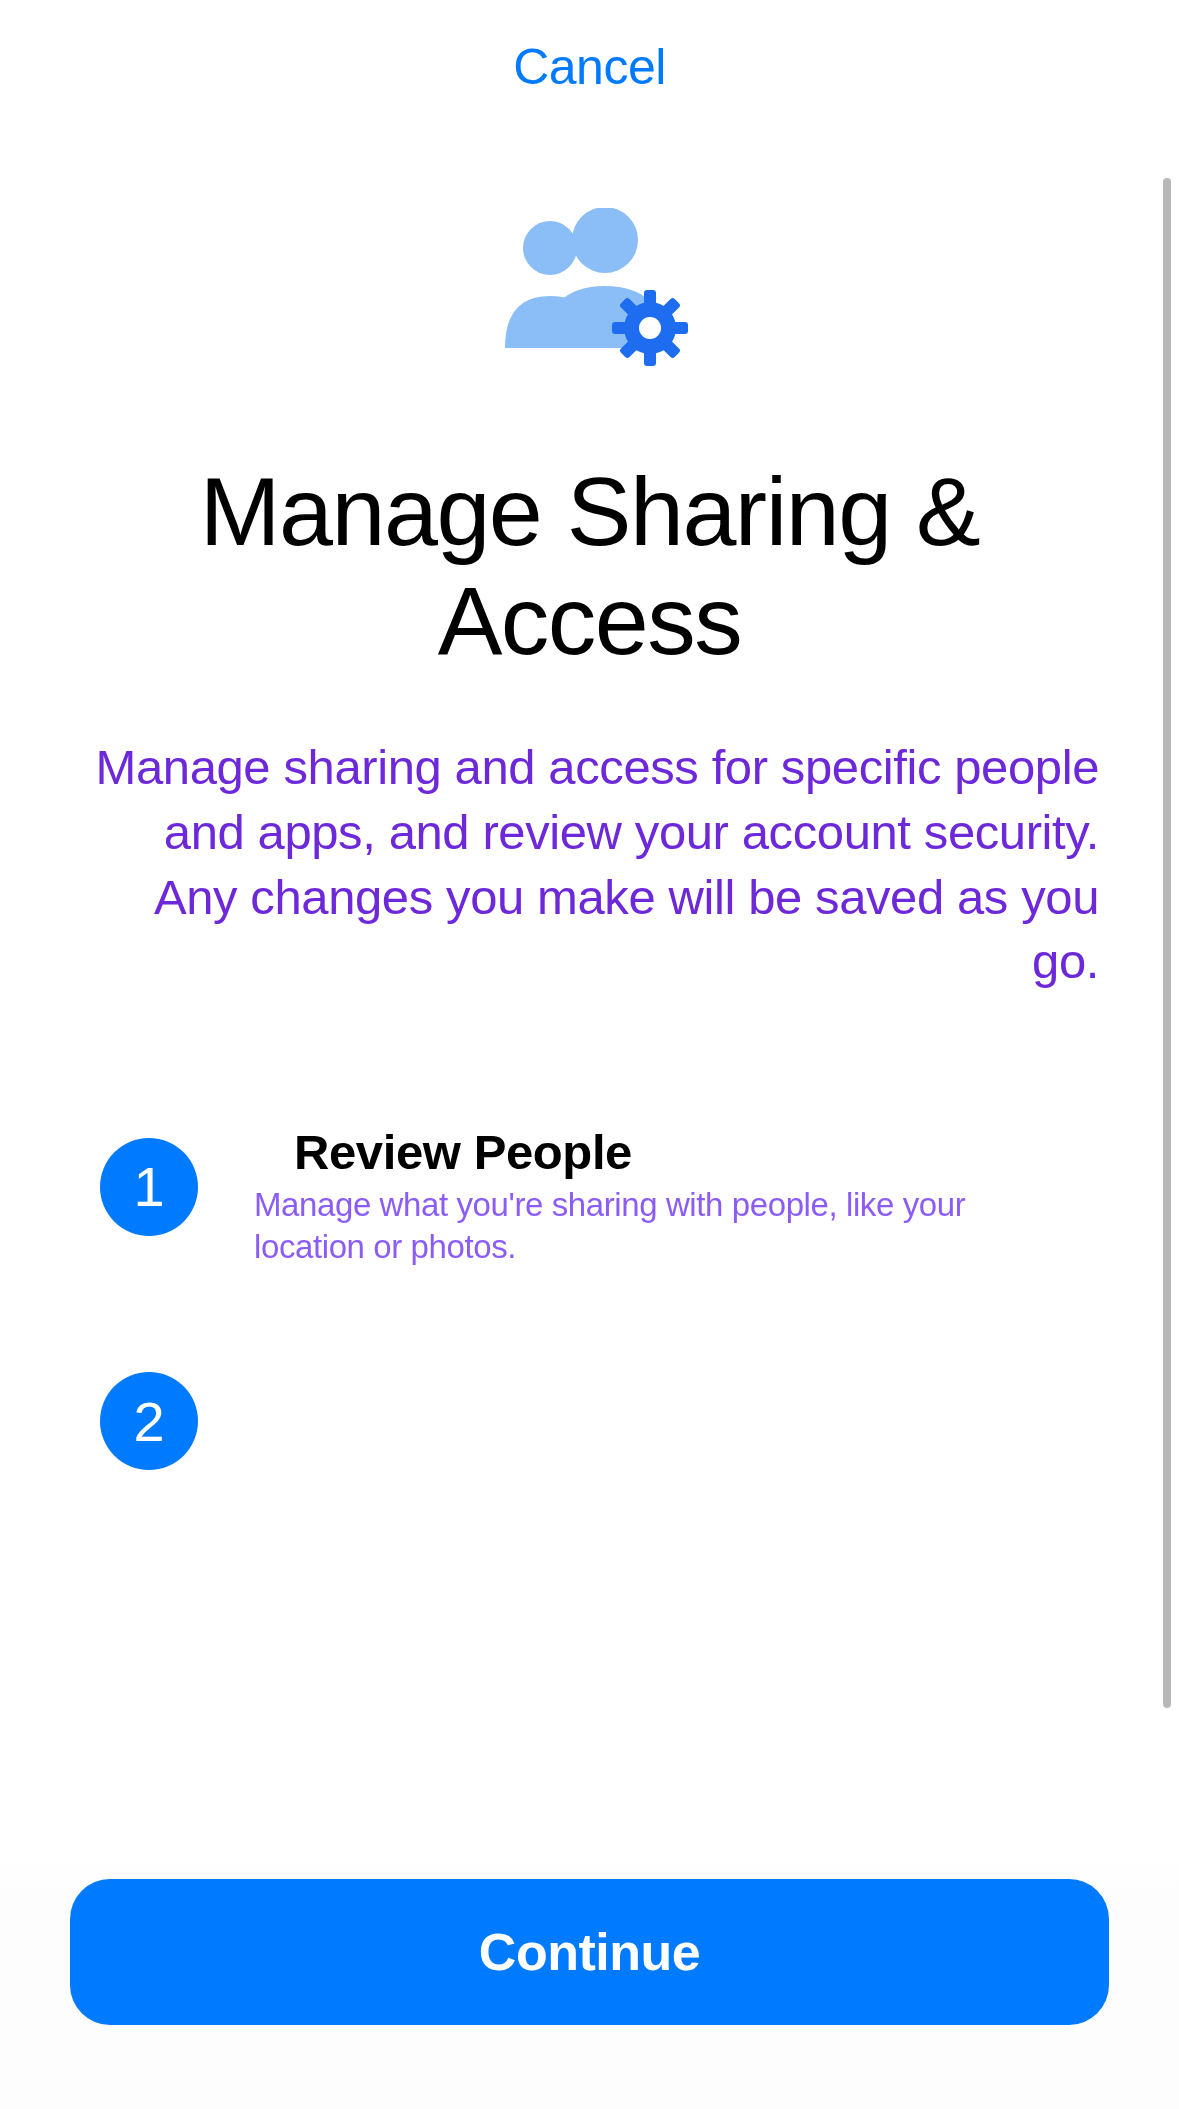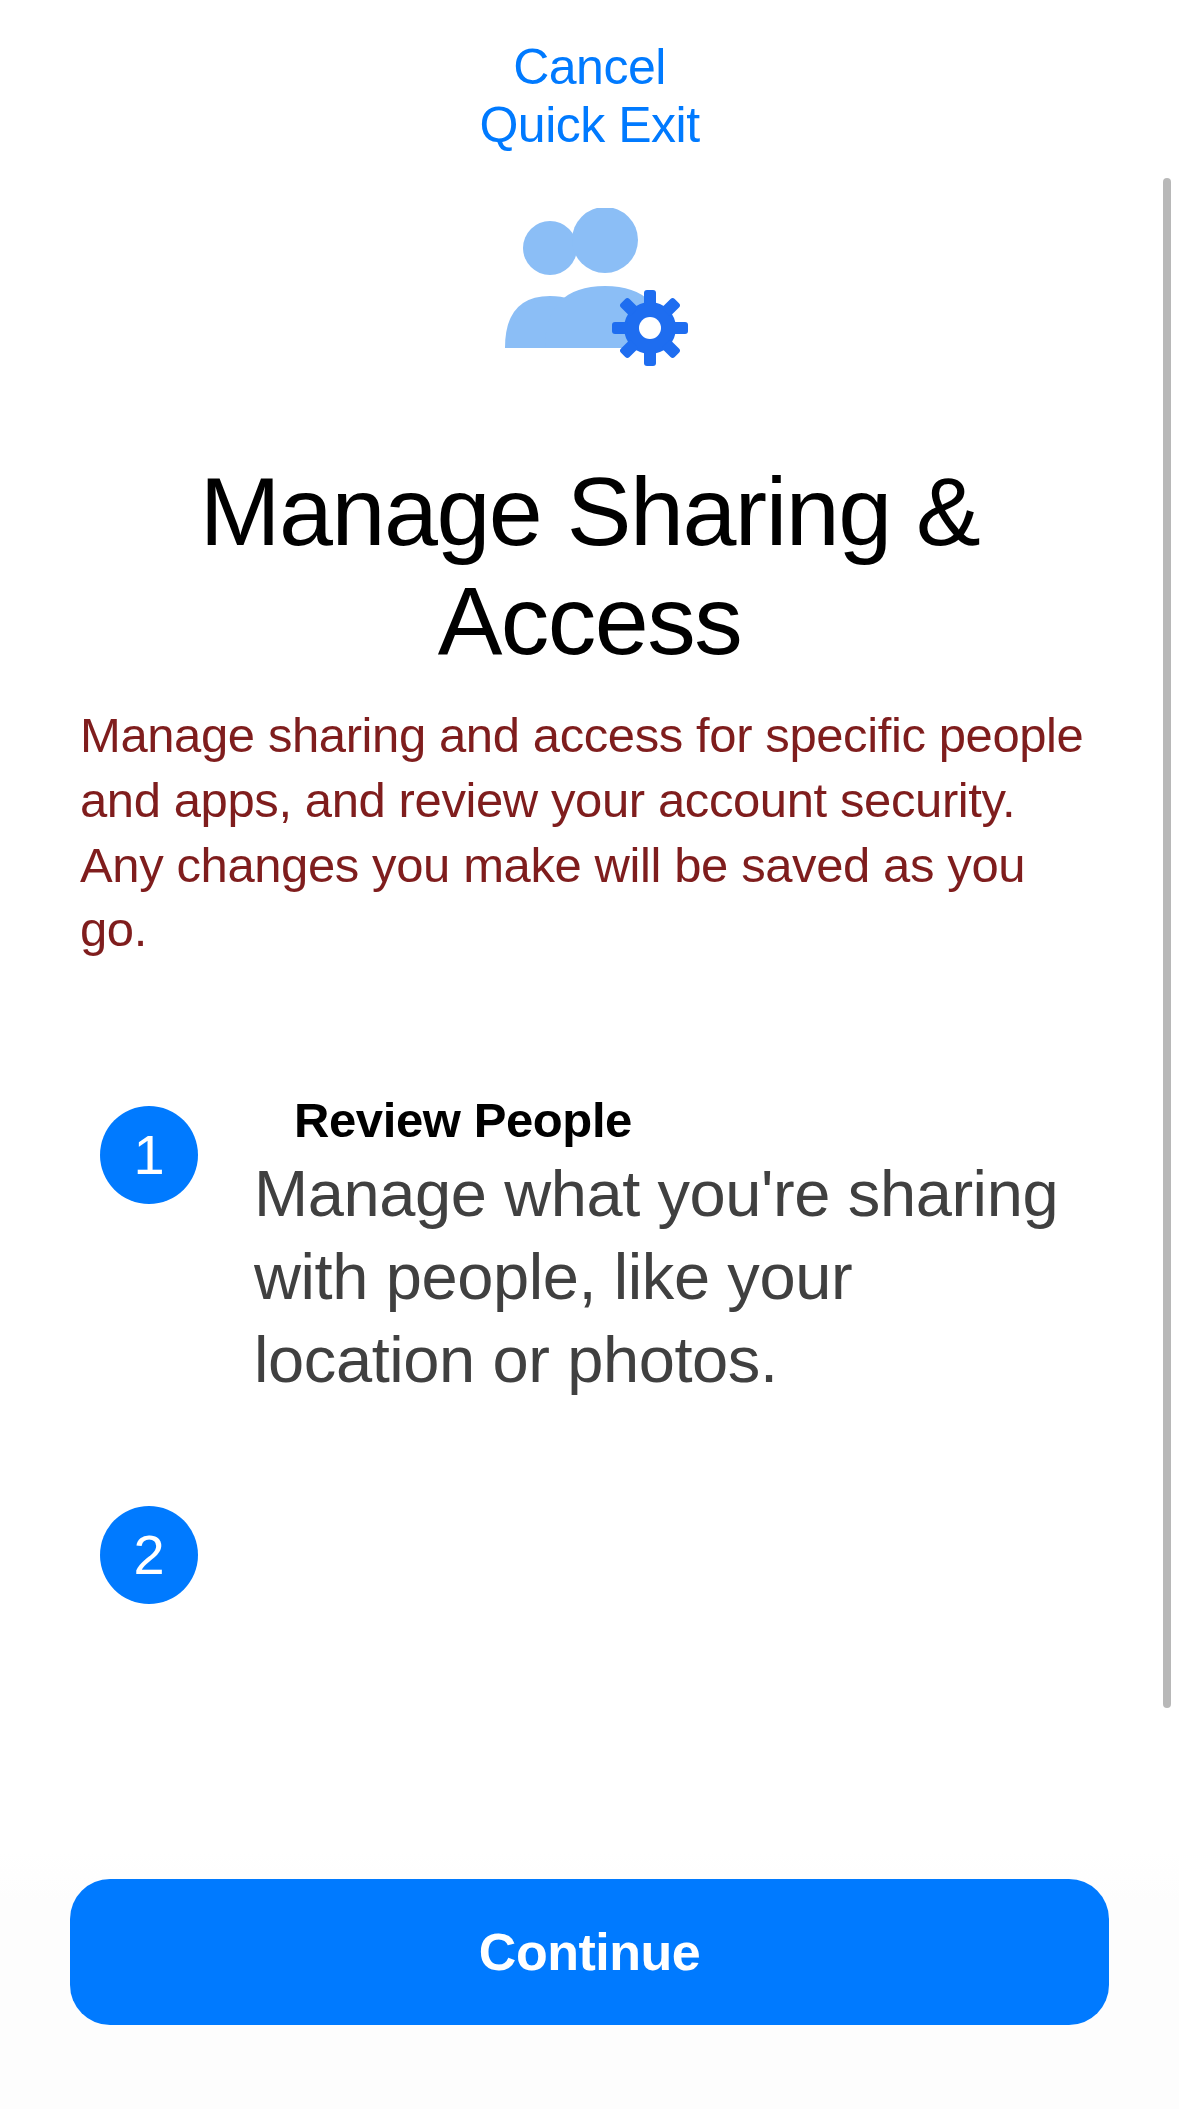--- a/index.html
+++ b/index.html
@@ -73,25 +73,25 @@
       text-align: center;
       font-size: 97px;
       font-weight: 400;
       letter-spacing: -1.5px;
       line-height: 1.12;
       color: #000;
       margin-top: 90px;
       padding: 0 20px;
     }
     .description {
-      text-align: left;
+      text-align: right;
       font-size: 49px;
-      color: #7f1d1d;
+      color: #6d28d9;
       line-height: 1.32;
-      margin-top: 28px;
+      margin-top: 60px;
       letter-spacing: -0.4px;
       padding: 0 20px;
     }
     .description p + p {
       margin-top: 64px;
     }
     .steps {
       margin-top: 130px;
       padding: 0 40px;
     }
@@ -120,22 +120,22 @@
     }
     .step-title {
       font-size: 49px;
       font-weight: 600;
       color: #000;
       letter-spacing: -0.4px;
       margin-bottom: 4px;
       margin-left: 40px;
     }
     .step-desc {
-      font-size: 65px;
-      color: #404040;
+      font-size: 33px;
+      color: #8b5cf6;
       line-height: 1.28;
       letter-spacing: -0.4px;
     }
     .bottom-bar {
       position: absolute;
       left: 0;
       right: 0;
       bottom: 0;
       height: 280px;
       background: linear-gradient(to bottom, rgba(255,255,255,0) 0%, rgba(255,255,255,0.85) 8%, #fdfdfd 25%);
@@ -157,21 +157,20 @@
       cursor: pointer;
     }
   </style>
 </head>
 <body>
 
 <div class="sheet">
 
   <div class="nav-bar">
     <button class="nav-btn">Cancel</button>
-    <button class="nav-btn">Quick Exit</button>
   </div>
 
   <div class="scroll-area">
     <div class="scrollbar"></div>
 
     <div class="content">
 
       <div class="hero-icon-wrap">
         <svg class="hero-icon" viewBox="0 0 230 160">
 

